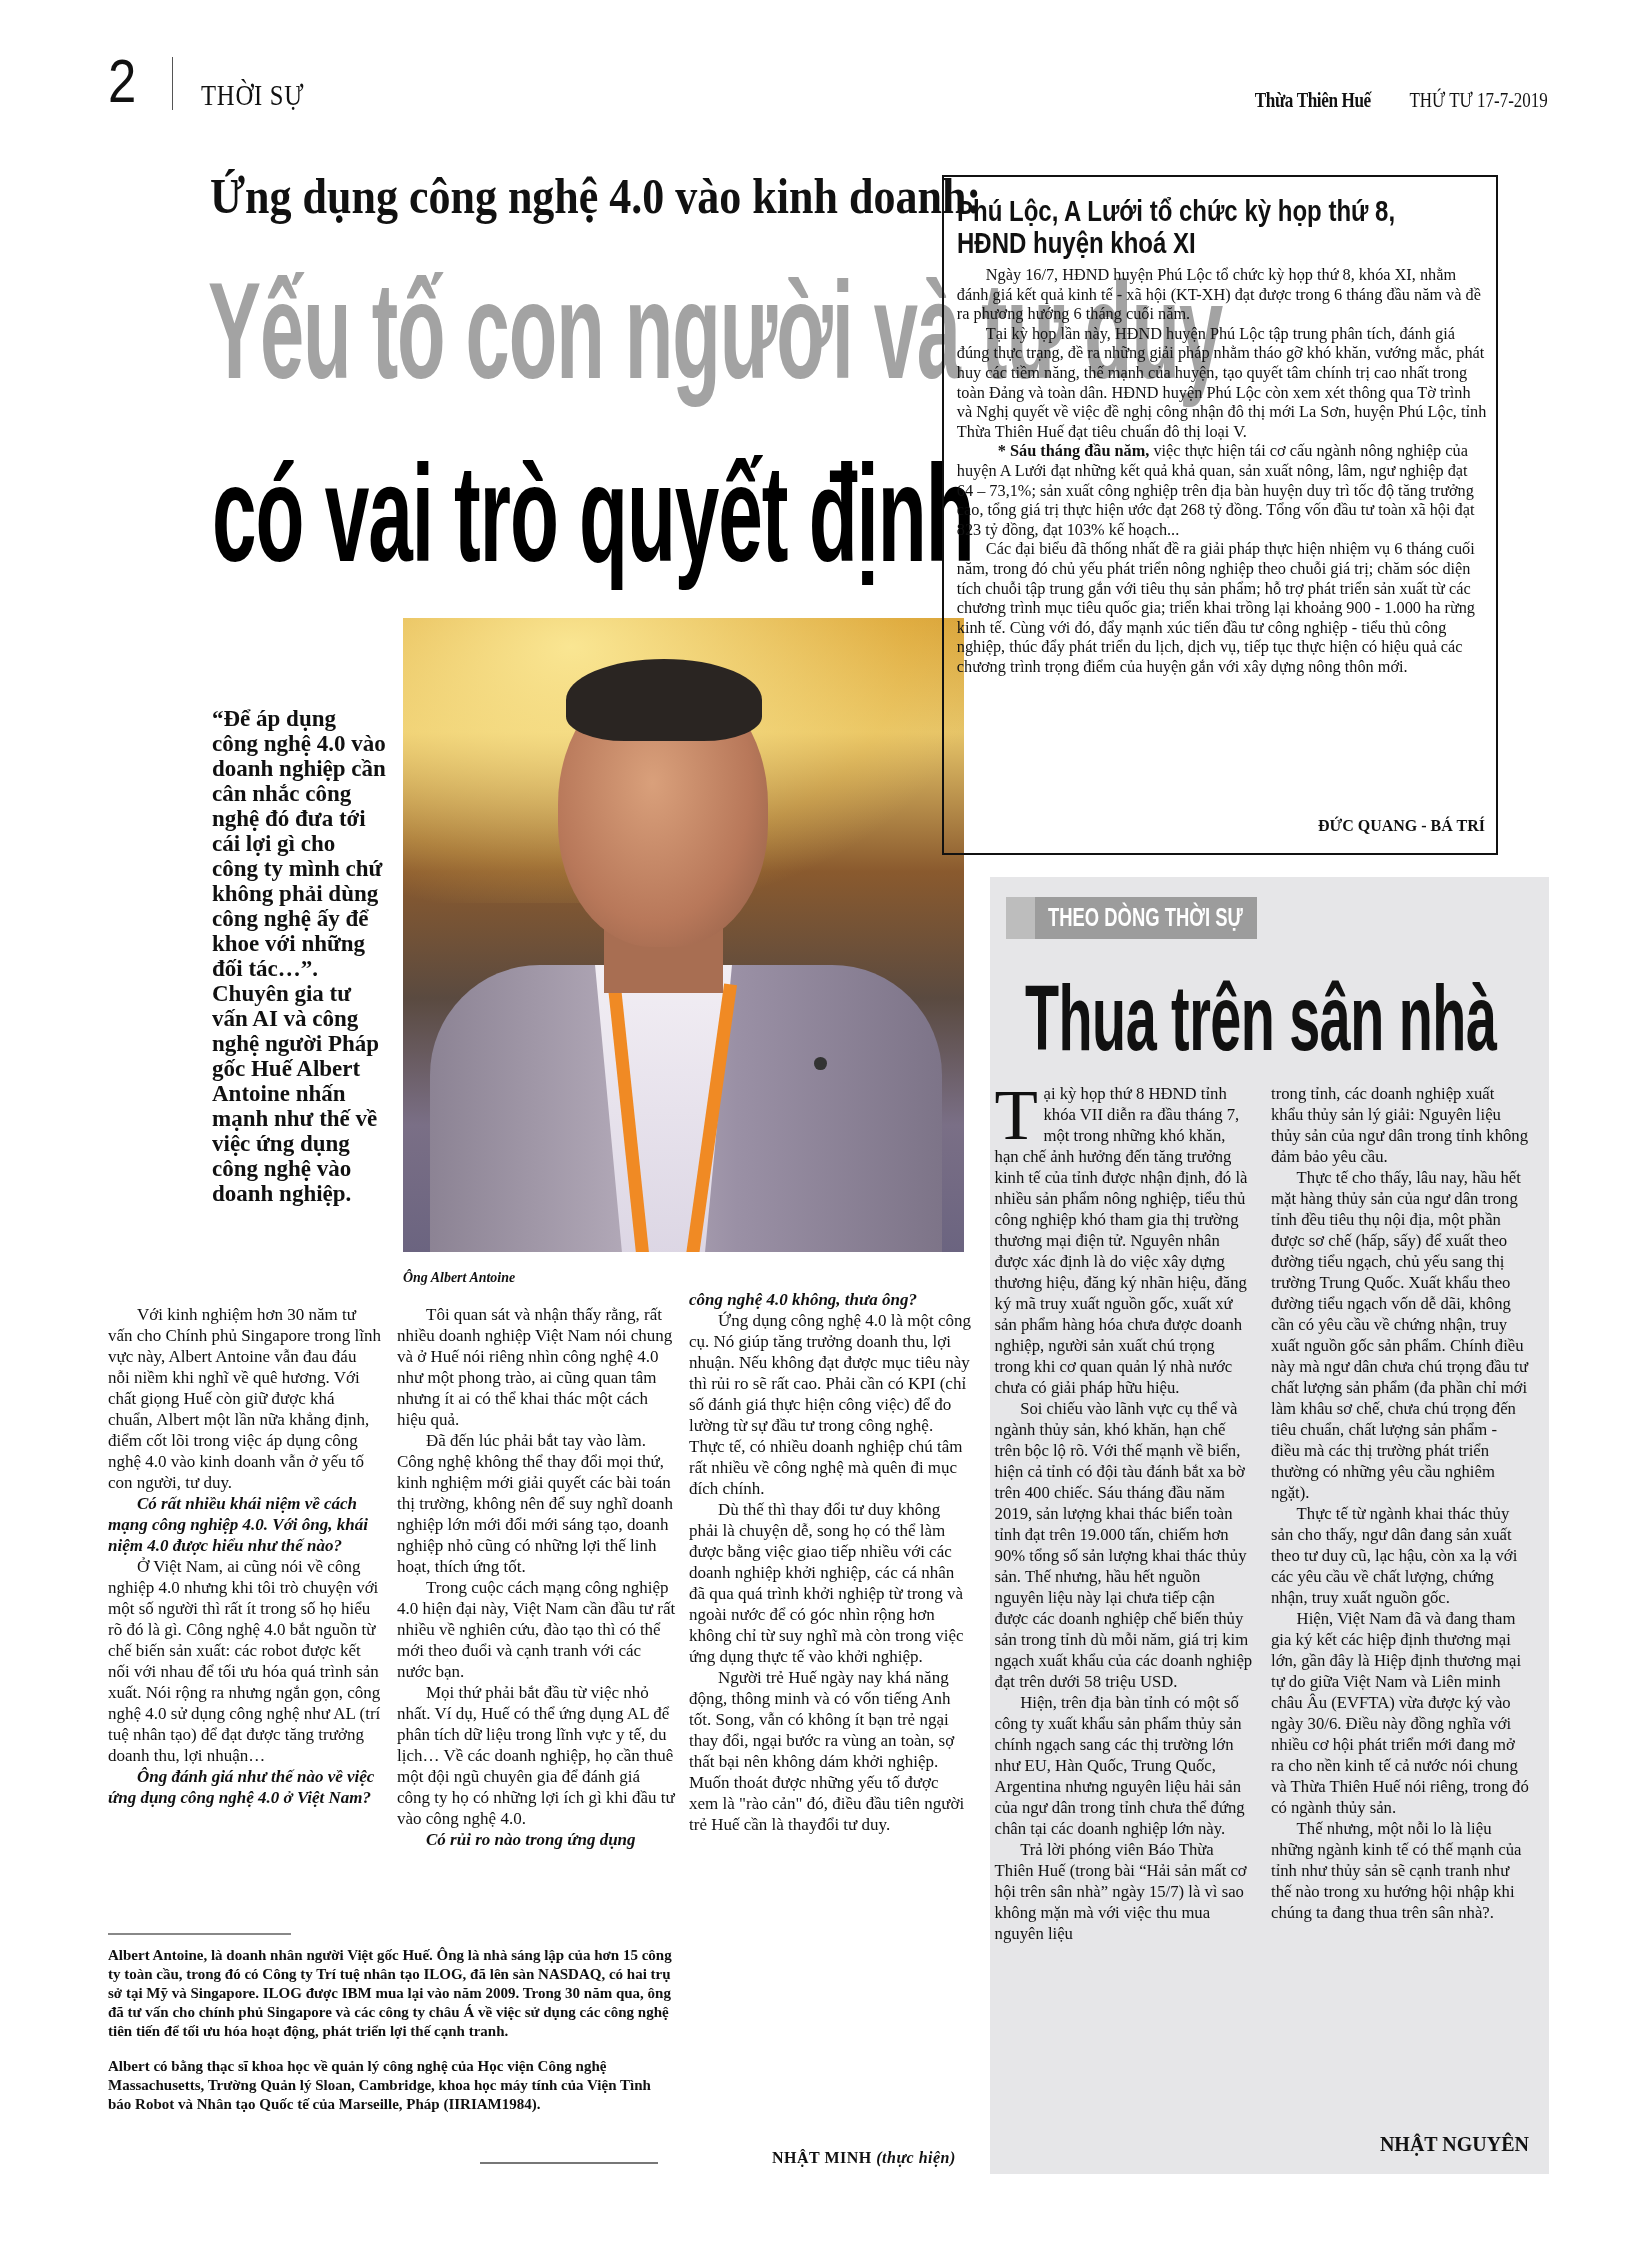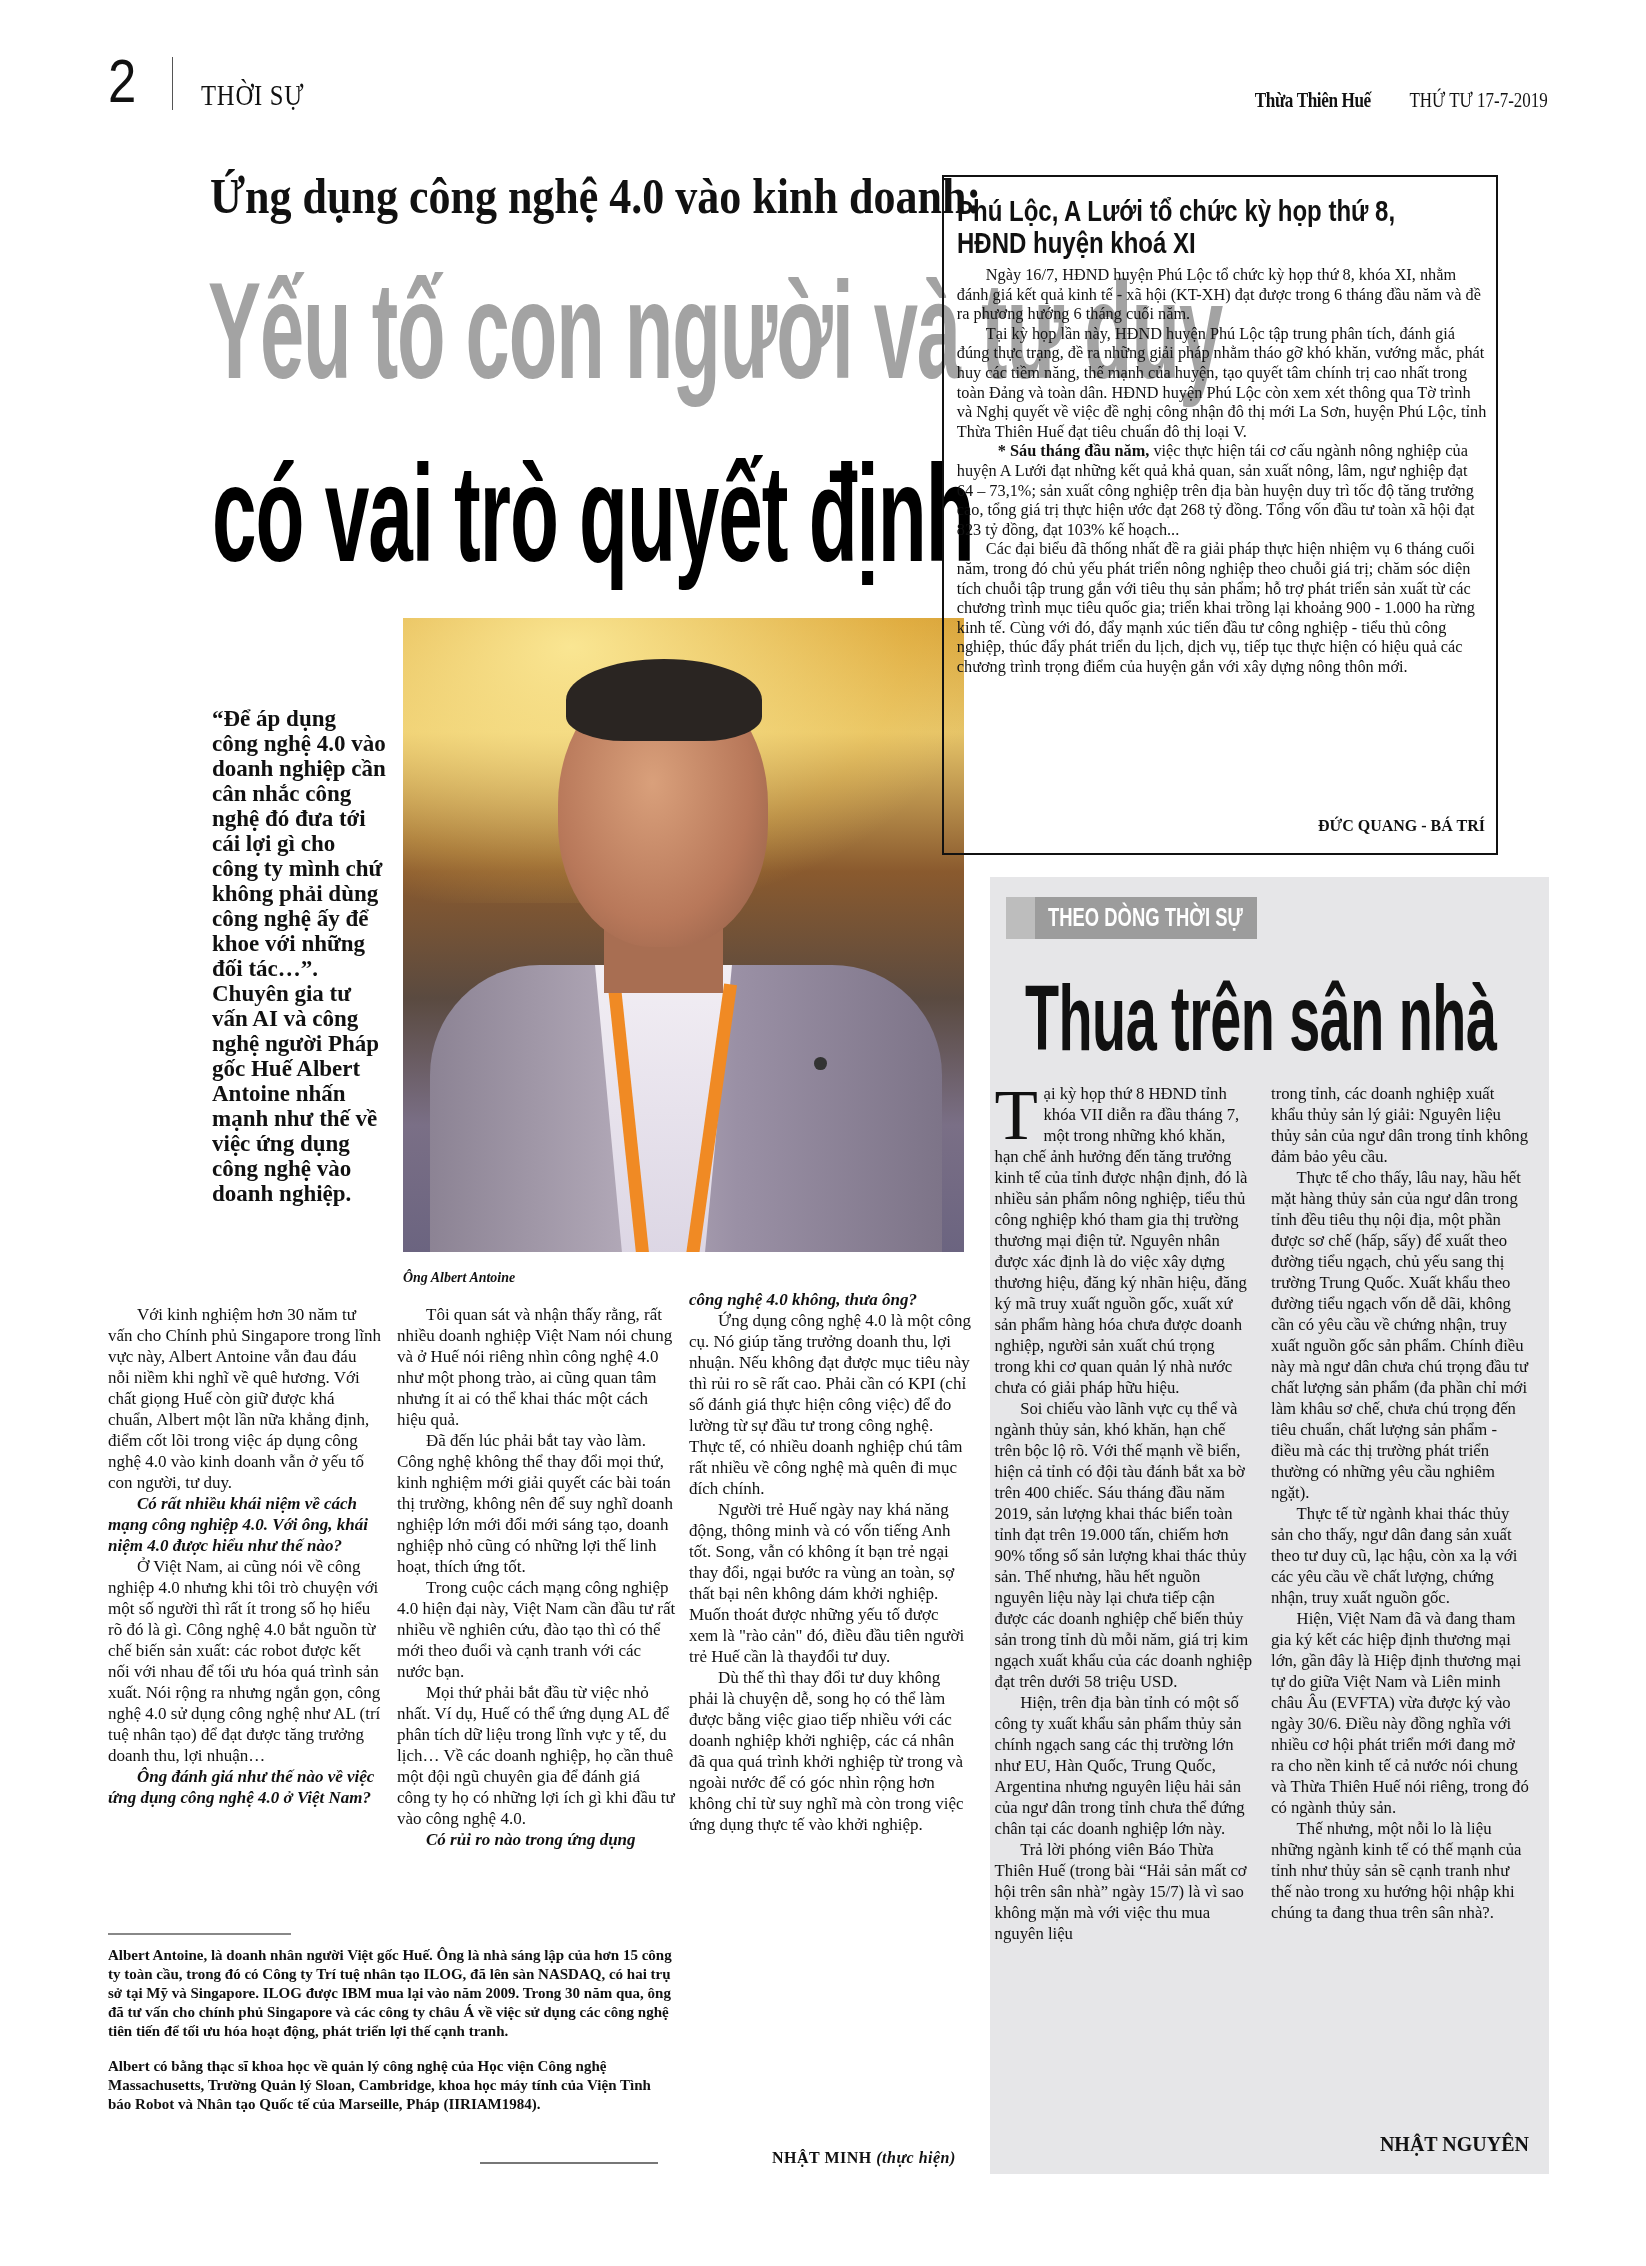--- a/index.html
+++ b/index.html
@@ -107,22 +107,22 @@
 <div class="abs col col2">
   <p>Tôi quan sát và nhận thấy rằng, rất nhiều doanh nghiệp Việt Nam nói chung và ở Huế nói riêng nhìn công nghệ 4.0 như một phong trào, ai cũng quan tâm nhưng ít ai có thể khai thác một cách hiệu quả.</p>
   <p>Đã đến lúc phải bắt tay vào làm. Công nghệ không thể thay đổi mọi thứ, kinh nghiệm mới giải quyết các bài toán thị trường, không nên để suy nghĩ doanh nghiệp lớn mới đổi mới sáng tạo, doanh nghiệp nhỏ cũng có những lợi thế linh hoạt, thích ứng tốt.</p>
   <p>Trong cuộc cách mạng công nghiệp 4.0 hiện đại này, Việt Nam cần đầu tư rất nhiều về nghiên cứu, đào tạo thì có thể mới theo đuổi và cạnh tranh với các nước bạn.</p>
   <p>Mọi thứ phải bắt đầu từ việc nhỏ nhất. Ví dụ, Huế có thể ứng dụng AL để phân tích dữ liệu trong lĩnh vực y tế, du lịch… Về các doanh nghiệp, họ cần thuê một đội ngũ chuyên gia để đánh giá công ty họ có những lợi ích gì khi đầu tư vào công nghệ 4.0.</p>
   <p class="q">Có rủi ro nào trong ứng dụng</p>
 </div>
 <div class="abs col col3">
   <p class="q noindent">công nghệ 4.0 không, thưa ông?</p>
   <p>Ứng dụng công nghệ 4.0 là một công cụ. Nó giúp tăng trưởng doanh thu, lợi nhuận. Nếu không đạt được mục tiêu này thì rủi ro sẽ rất cao. Phải cần có KPI (chỉ số đánh giá thực hiện công việc) để đo lường từ sự đầu tư trong công nghệ. Thực tế, có nhiều doanh nghiệp chú tâm rất nhiều về công nghệ mà quên đi mục đích chính.</p>
+  <p>Dù thế thì thay đổi tư duy không phải là chuyện dễ, song họ có thể làm được bằng việc giao tiếp nhiều với các doanh nghiệp khởi nghiệp, các cá nhân đã qua quá trình khởi nghiệp từ trong và ngoài nước để có góc nhìn rộng hơn không chỉ từ suy nghĩ mà còn trong việc ứng dụng thực tế vào khởi nghiệp.</p>
   <p>Người trẻ Huế ngày nay khá năng động, thông minh và có vốn tiếng Anh tốt. Song, vẫn có không ít bạn trẻ ngại thay đổi, ngại bước ra vùng an toàn, sợ thất bại nên không dám khởi nghiệp. Muốn thoát được những yếu tố được xem là "rào cản" đó, điều đầu tiên người trẻ Huế cần là thayđổi tư duy.</p>
-  <p>Dù thế thì thay đổi tư duy không phải là chuyện dễ, song họ có thể làm được bằng việc giao tiếp nhiều với các doanh nghiệp khởi nghiệp, các cá nhân đã qua quá trình khởi nghiệp từ trong và ngoài nước để có góc nhìn rộng hơn không chỉ từ suy nghĩ mà còn trong việc ứng dụng thực tế vào khởi nghiệp.</p>
 </div>
 
 <div class="abs rule-left"></div>
 <div class="abs bio">
   <p>Albert Antoine, là doanh nhân người Việt gốc Huế. Ông là nhà sáng lập của hơn 15 công ty toàn cầu, trong đó có Công ty Trí tuệ nhân tạo ILOG, đã lên sàn NASDAQ, có hai trụ sở tại Mỹ và Singapore. ILOG được IBM mua lại vào năm 2009. Trong 30 năm qua, ông đã tư vấn cho chính phủ Singapore và các công ty châu Á về việc sử dụng các công nghệ tiên tiến để tối ưu hóa hoạt động, phát triển lợi thế cạnh tranh.</p>
   <p>Albert có bằng thạc sĩ khoa học về quản lý công nghệ của Học viện Công nghệ Massachusetts, Trường Quản lý Sloan, Cambridge, khoa học máy tính của Viện Tình báo Robot và Nhân tạo Quốc tế của Marseille, Pháp (IIRIAM1984).</p>
 </div>
 <div class="abs rule-bio"></div>
 <div class="abs byline-main">
   <span>NHẬT MINH</span>

